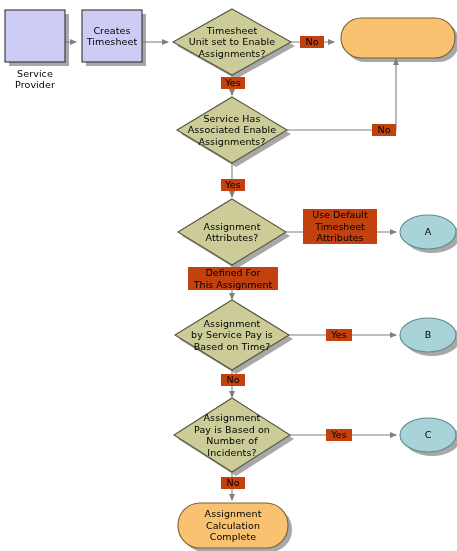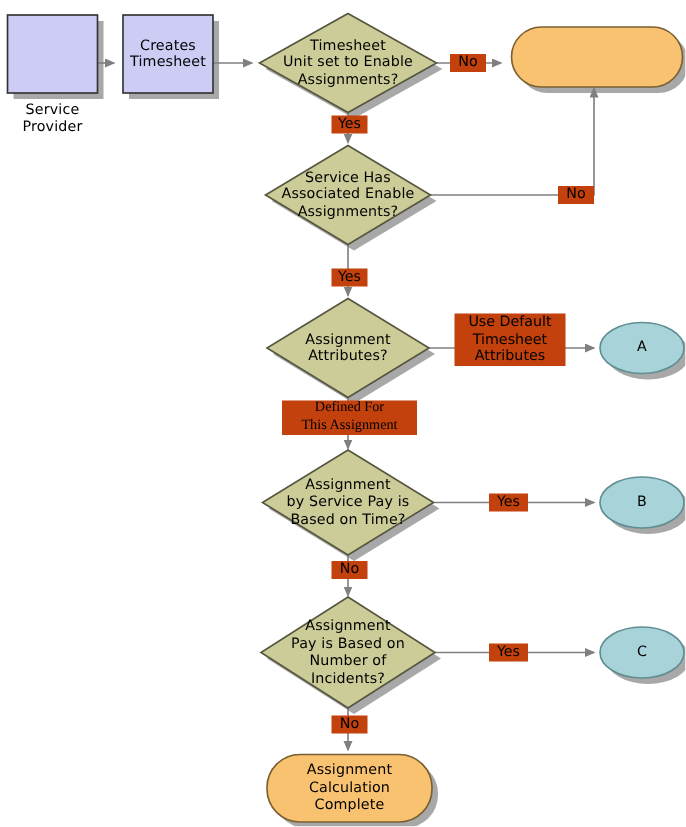--- a/index.html
+++ b/index.html
@@ -167,21 +167,21 @@
   <div class="edge-label" style="left:221px;top:77px; width:24px;">Yes</div>
 
   <div class="edge-label" style="left:372px;top:124px; width:24px;">No</div>
 
   <div class="edge-label" style="left:221px;top:179px; width:24px;">Yes</div>
 
   <div class="edge-label" style="left:303px;top:209px; width:74px;">Use Default
 Timesheet
 Attributes</div>
 
-  <div class="edge-label" style="left:188px;top:267px; width:90px;font-family:Liberation Serif, serif;">Defined For
+  <div class="edge-label" style="left:188px;top:267px; width:90px;">Defined For
 This Assignment</div>
 
   <div class="edge-label" style="left:326px;top:329px; width:26px;">Yes</div>
 
   <div class="edge-label" style="left:221px;top:374px; width:24px;">No</div>
 
   <div class="edge-label" style="left:326px;top:429px; width:26px;">Yes</div>
 
   <div class="edge-label" style="left:221px;top:477px; width:24px;">No</div>
 

